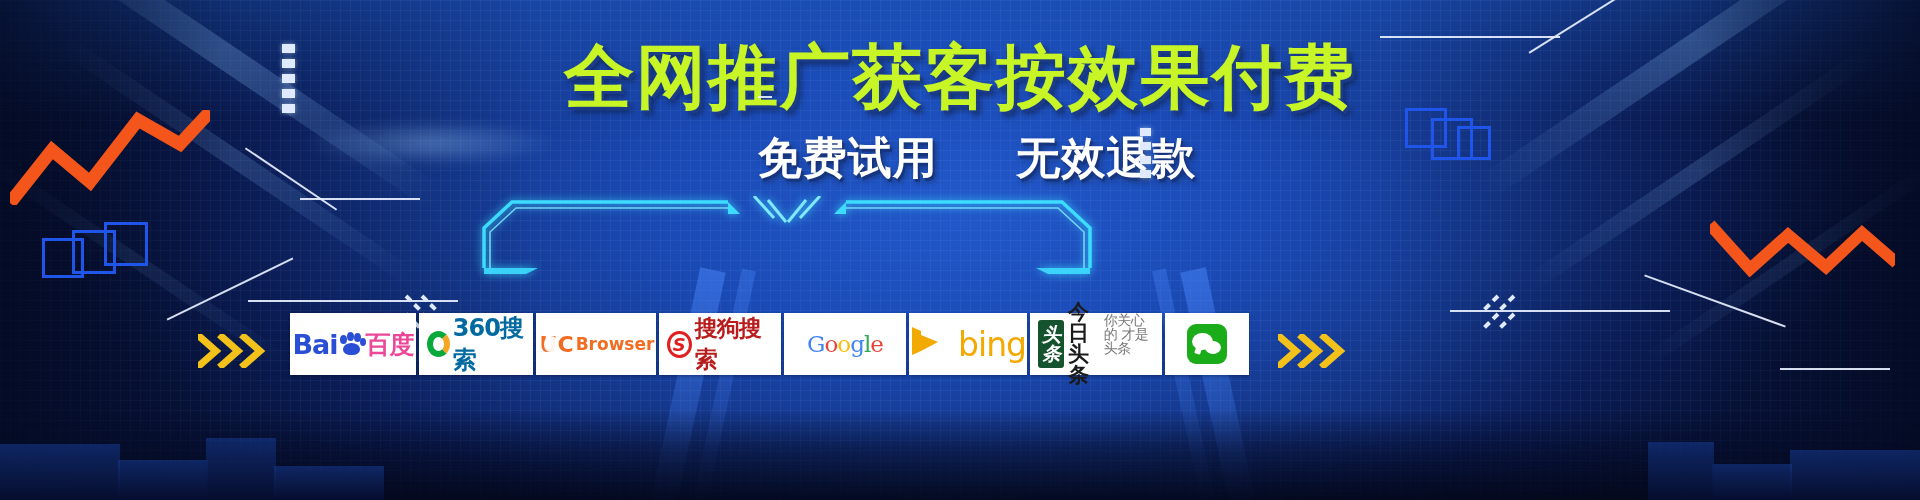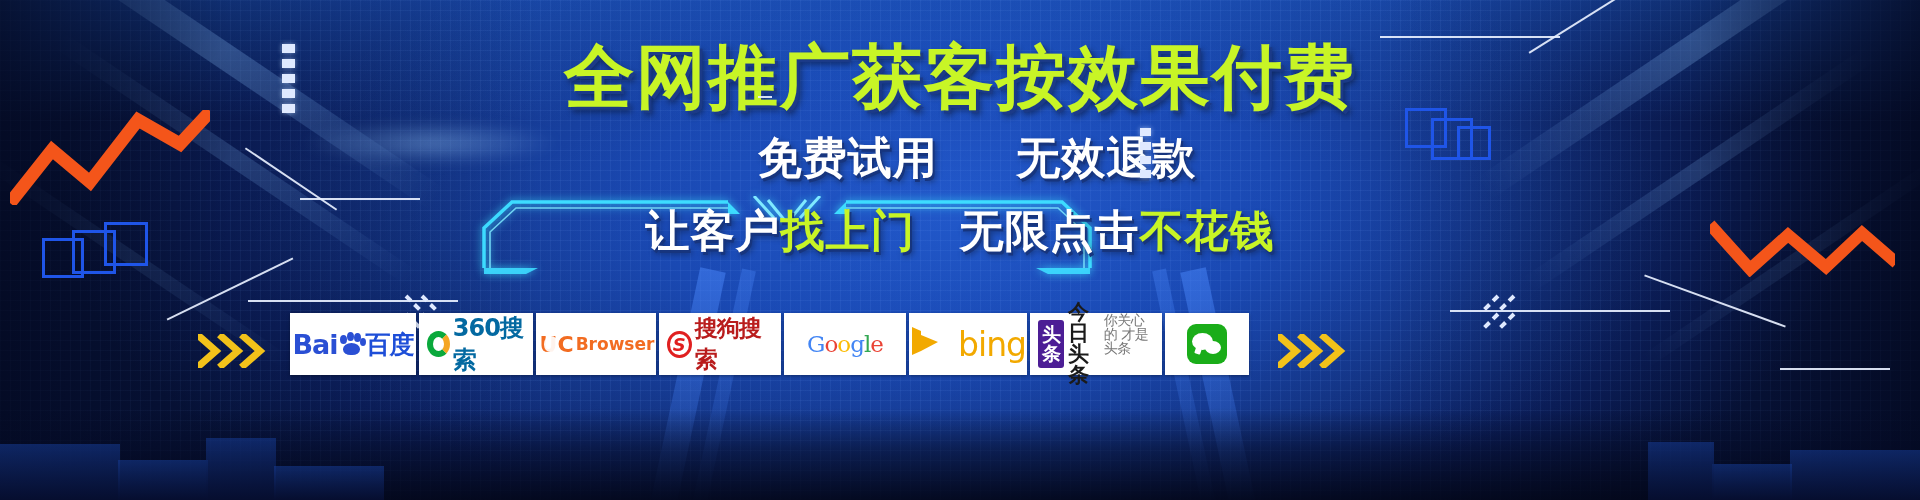--- a/index.html
+++ b/index.html
@@ -147,21 +147,21 @@
     padding:0 8px;
     box-shadow:0 1px 3px rgba(0,0,0,.35);
   }
   .logo-txt { font-weight:bold; white-space:nowrap; display:flex; align-items:center; }
 
   
   .l-baidu { width:126px; }
   .bd-bai { color:#2a4fd4; font-size:27px; font-weight:bold; letter-spacing:-1px; }
   .bd-paw { position:relative; width:26px; height:24px; margin:0 1px; }
   .bd-paw .p { position:absolute; background:#2a4fd4; border-radius:50%; }
-  .bd-cn { color:#1d4ed8; font-size:25px; font-weight:bold; letter-spacing:-1px; }
+  .bd-cn { color:#ec4899; font-size:25px; font-weight:bold; letter-spacing:-1px; }
 
   
   .l-360 { width:114px; gap:3px; }
   .ring { width:26px; height:26px; border-radius:50%; border:6px solid #0aa93c; border-right-color:#f5a623; box-sizing:border-box; }
   .t360 { color:#0369a1; font-size:24px; font-weight:bold; letter-spacing:-1px; }
 
   
   .l-uc { width:120px; gap:2px; }
   .uc-sq { width:26px; height:26px; border-radius:6px; background:#f26c21; position:relative; }
   .uc-sq:after { content:""; position:absolute; left:6px; top:5px; width:14px; height:16px; border-radius:50% 50% 45% 45%; background:#fff; opacity:.92; }
@@ -177,21 +177,21 @@
   .l-g { width:122px; }
   .gg { font-family:"DejaVu Serif","Liberation Serif",serif; font-size:23px; font-weight:normal; letter-spacing:-1px; }
   .gg .b { color:#4285f4; } .gg .r { color:#ea4335; } .gg .y { color:#fbbc05; } .gg .gr { color:#34a853; }
 
   
   .l-bing { width:118px; gap:18px; }
   .bing-t { color:#f2a900; font-size:33px; font-weight:normal; font-family:"DejaVu Sans","Liberation Sans",sans-serif; letter-spacing:-1px; }
 
   
   .l-tt { width:132px; gap:4px; }
-  .tt-badge { background:#4c1d95; color:#fff; font-size:19px; font-weight:bold; padding:5px 4px; line-height:1; border-radius:3px; letter-spacing:-1px; }
+  .tt-badge { background:#14532d; color:#fff; font-size:19px; font-weight:bold; padding:5px 4px; line-height:1; border-radius:3px; letter-spacing:-1px;font-style:italic; }
   .tt-r { display:flex; flex-direction:row; align-items:flex-start; line-height:1; }
   .tt-big { color:#1a1a1a; font-size:21px; font-weight:bold; letter-spacing:-1px; }
   .tt-sm { color:#777; font-size:14px; margin-top:11px; letter-spacing:-.5px; }
 
   
   .l-wx { width:84px; }
   .wx-sq { width:40px; height:40px; border-radius:9px; background:#1aad19; position:relative; }
   .wx-b1, .wx-b2 { position:absolute; background:#fff; border-radius:50%; }
   .wx-b1 { width:21px; height:17px; left:5px; top:9px; }
   .wx-b2 { width:16px; height:13px; left:18px; top:17px; }
@@ -245,27 +245,20 @@
       <path d="M276 0 L296 22" stroke="#7fe9ff" stroke-width="3"></path>
       <path d="M290 4 L308 26" stroke="#7fe9ff" stroke-width="3"></path>
       <path d="M342 0 L322 22" stroke="#7fe9ff" stroke-width="3"></path>
       <path d="M328 4 L310 26" stroke="#7fe9ff" stroke-width="3"></path>
 
       <path d="M6 72 L60 72 L48 78 L6 78 Z" fill="#3ddcff" opacity=".9"></path>
       <path d="M612 72 L558 72 L570 78 L612 78 Z" fill="#3ddcff" opacity=".9"></path>
     </svg>
   </div>
 
-  <div class="l3wrap">
-    <div class="bracket">
-      <div class="line3">
-        <span class="w">让客户</span><span class="g">找上门</span><span class="gap"></span><span class="w">无限点击</span><span class="g">不花钱</span>
-      </div>
-    </div>
-  </div>
 
   <div class="zig" style="left:10px;top:110px;">
     <svg width="200" height="95" viewBox="0 0 200 95" fill="none">
       <path d="M4 88 L42 40 L80 72 L128 10 L170 34 L196 6" stroke="#f4551a" stroke-width="13" stroke-linejoin="miter" stroke-linecap="square"></path>
     </svg>
   </div>
 
   <div class="zig" style="right:25px;top:215px;">
     <svg width="185" height="62" viewBox="0 0 185 62" fill="none">
       <path d="M4 14 L40 54 L78 20 L116 52 L152 18 L182 44" stroke="#f4551a" stroke-width="12" stroke-linejoin="miter" stroke-linecap="square"></path>

